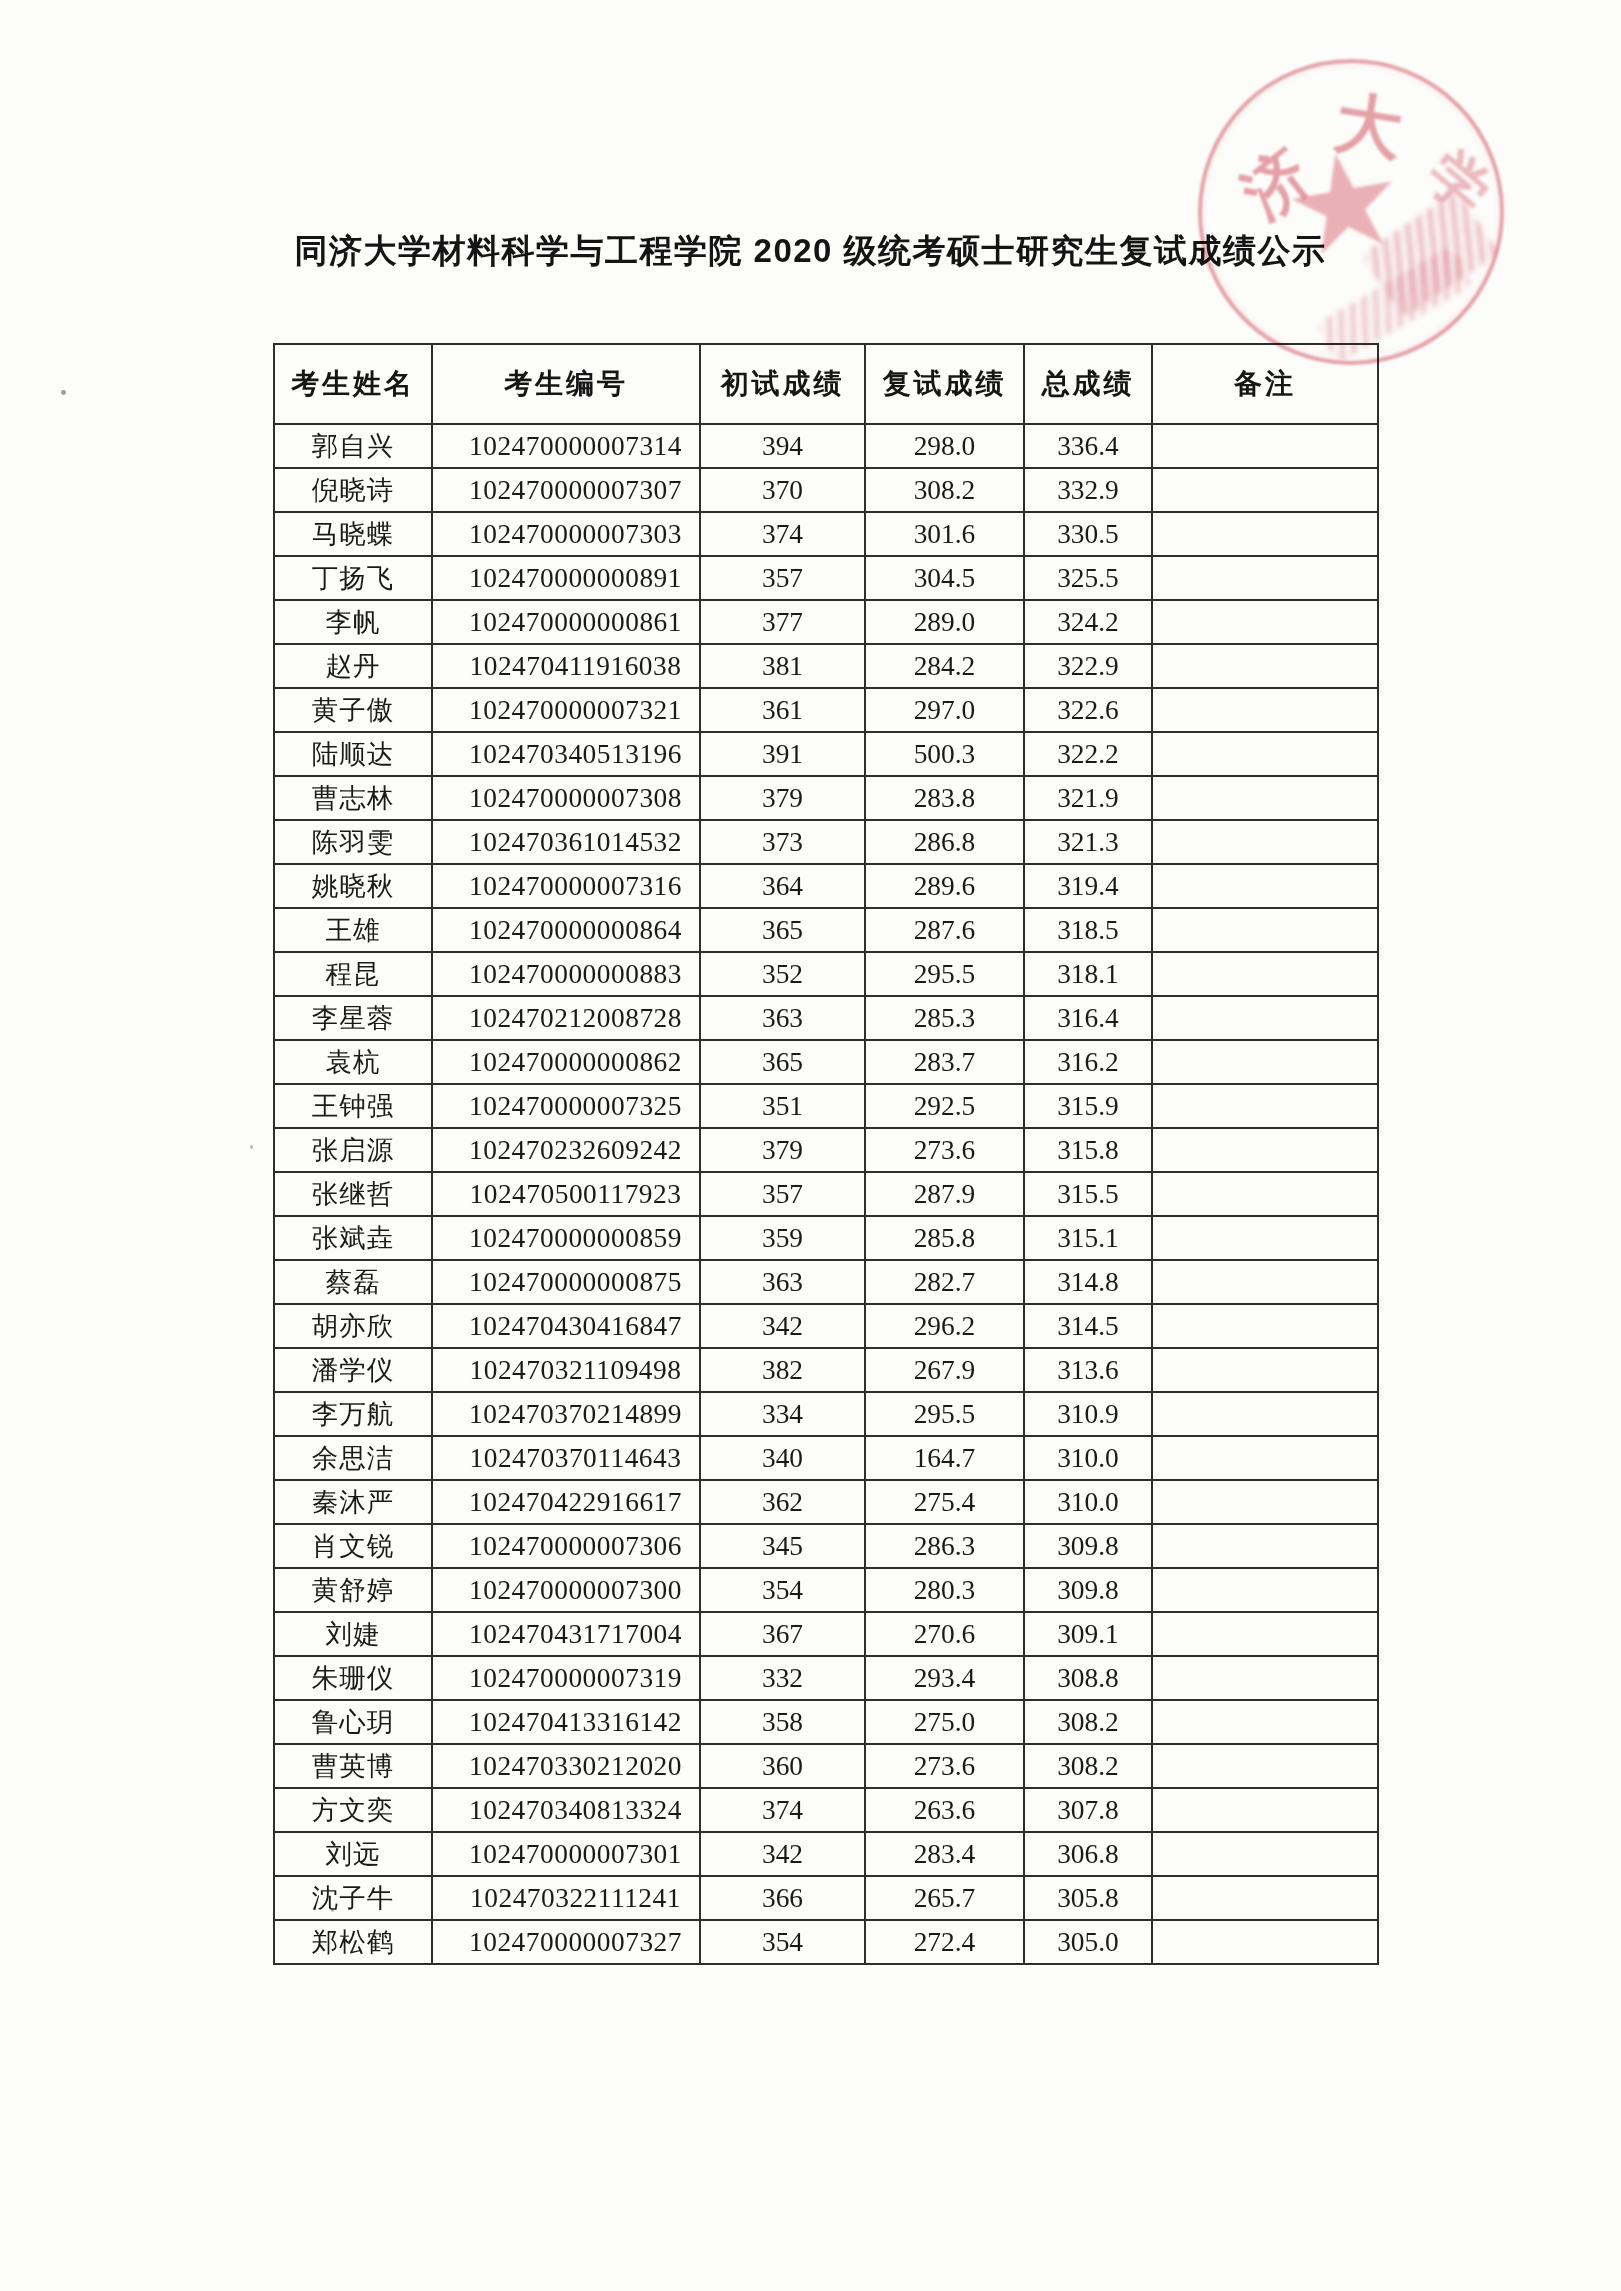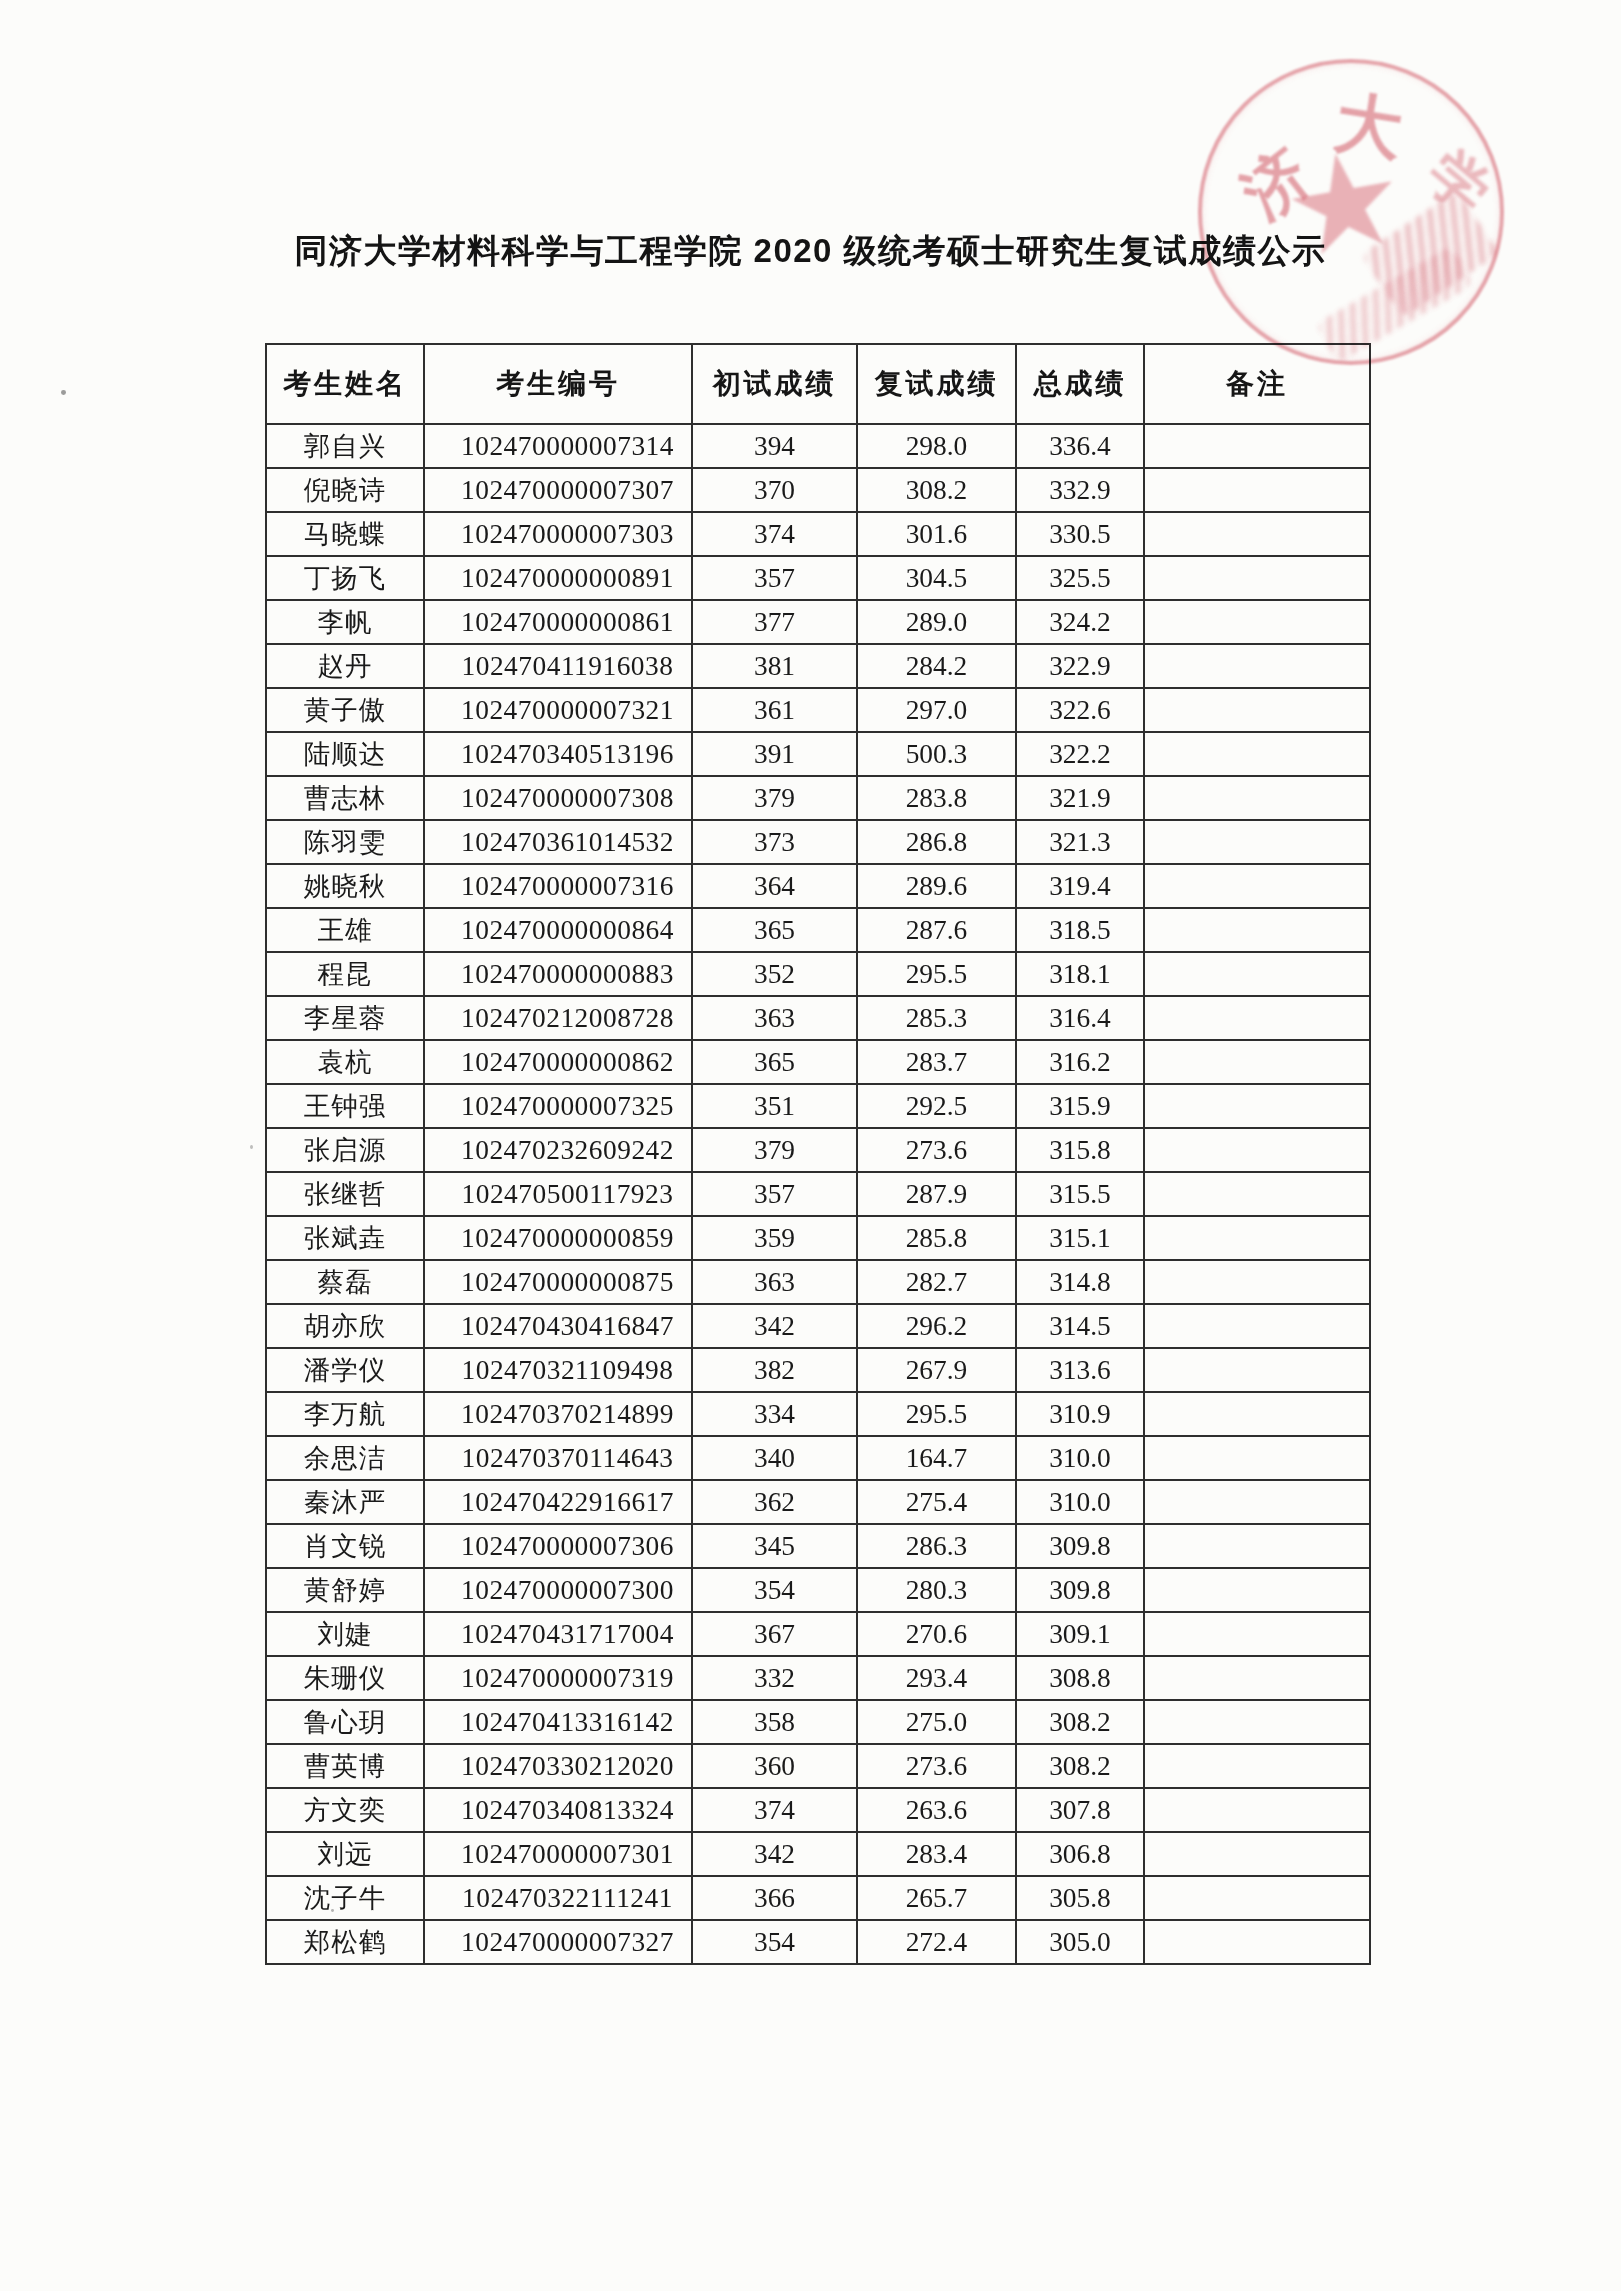--- a/index.html
+++ b/index.html
@@ -24,21 +24,21 @@
     font-family: "Liberation Sans", sans-serif;
     font-size: 33px;
     font-weight: 700;
     letter-spacing: 1.5px;
     color: #141414;
     z-index: 2;
   }
 
   table.score-table {
     position: absolute;
-    left: 265px;
+    left: 273px;
     top: 343px;
     width: 1104px;
     border-collapse: collapse;
     table-layout: fixed;
     background: transparent;
     z-index: 1;
   }
   .score-table th, .score-table td {
     border: 2px solid #2e2e2e;
     text-align: center;

